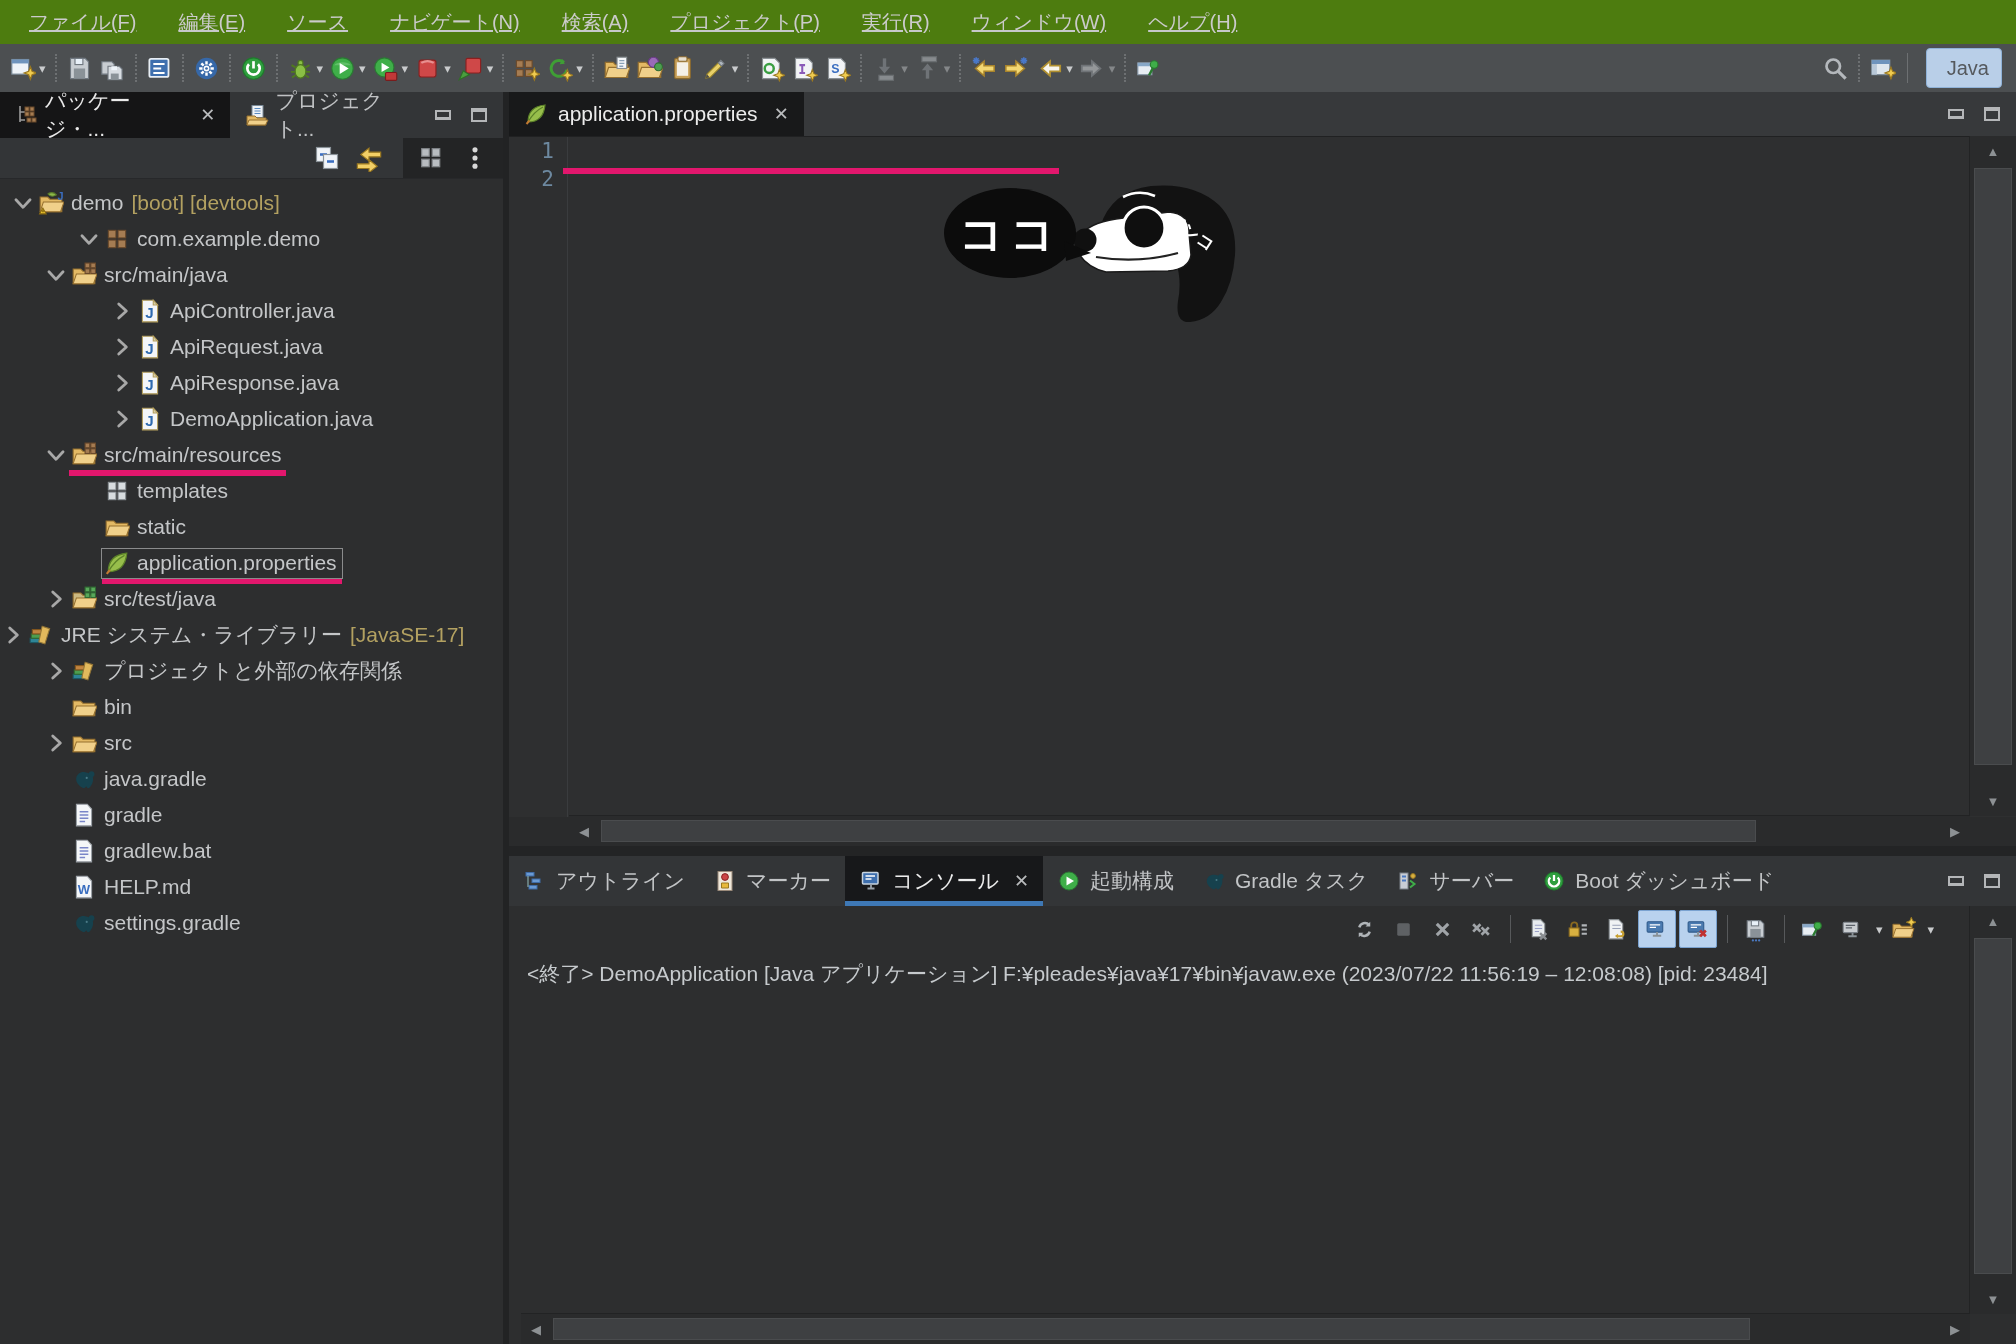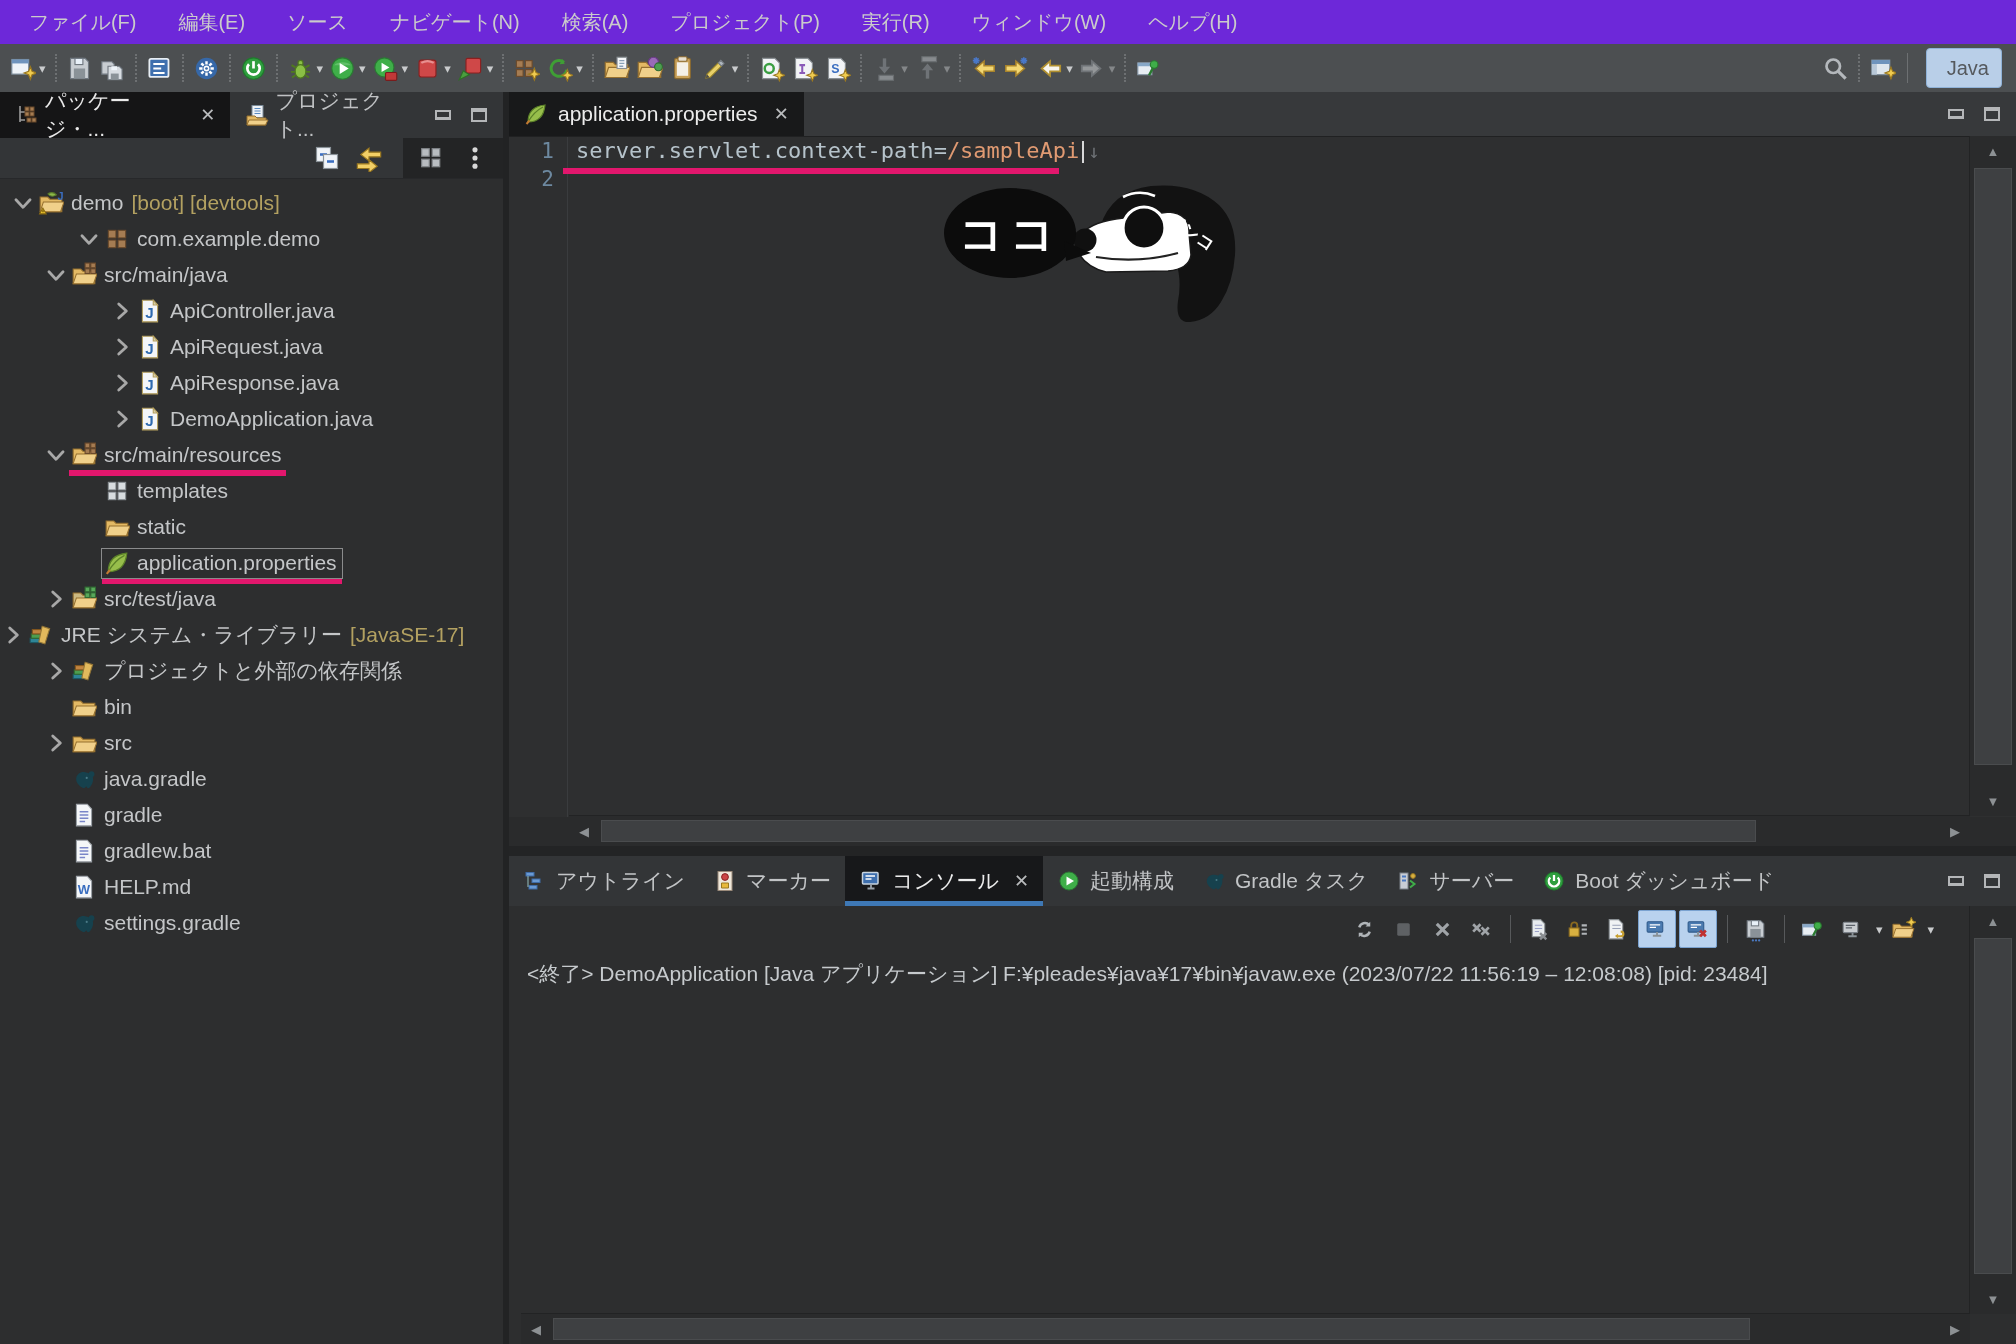--- a/index.html
+++ b/index.html
@@ -1,20 +1,20 @@
 <!DOCTYPE html>
 <html><head>
 <meta charset="utf-8">
 <style>
   html,body{margin:0;padding:0;background:#1c1d1e;}
   #app{position:relative;width:2016px;height:1344px;background:#242526;overflow:hidden;
        font-family:"Liberation Sans",sans-serif;color:#c6c8ca;-webkit-font-smoothing:antialiased;}
   svg{display:block}
   
-  .menubar{position:absolute;left:0;top:0;right:0;height:44px;background:#6d28d9;display:flex;align-items:center;padding-left:8px;}
+  .menubar{position:absolute;left:0;top:0;right:0;height:44px;background:#4d7c0f;display:flex;align-items:center;padding-left:8px;text-decoration:underline;}
   .menu-item{padding:0 21px;font-size:20px;color:#cbcbcb;line-height:44px;cursor:default;}
   
   .toolbar{position:absolute;left:0;top:44px;right:0;height:48px;background:#4c4f51;border-bottom:2px solid #38393b;display:flex;align-items:center;padding:0 6px;}
   .tb-sep{height:28px;border-left:2px dotted #6d7072;margin:0 6px;}
   .tb-btn{height:40px;display:flex;align-items:center;justify-content:center;padding:0 3px;border-radius:3px;}
   .tb-btn .ic{width:27px;height:27px;}
   .tb-btn .ic svg{width:27px;height:27px;}
   .tb-btn.disabled{opacity:.45;}
   .dd{font-size:13px;color:#c9cbcd;margin-left:3px;}
   .tb-right{margin-left:auto;display:flex;align-items:center;padding-right:8px;}
@@ -881,21 +881,20 @@
               <span class="ico-max" style="display:block"></span>
             </span>
           </div>
         </div>
       <div class="editor-body">
         <div class="gutter" id="gutter">
             <div class="lnum">1</div>
             <div class="lnum">2</div>
           </div>
         <div class="code-area" id="code-area">
-            <div class="code-line"><span class="tk-key">server.servlet.context-path</span><span class="tk-op">=</span><span class="tk-val">/sampleApi</span><span class="caret"></span><span class="eol">↓</span></div>
             <div class="code-line"></div>
           </div>
         <div class="pink-underline"></div>
         <div class="annotation" id="annotation">
             <svg viewBox="0 0 310 155" width="310" height="155">
   <g>
     <path d="M162 46 Q173 10 213 5 Q256 1 281 24 Q299 42 297 74 Q295 102 283 121 Q272 139 252 141 Q237 142 240 120 Q244 99 238 81 L230 60 Q198 50 162 46 Z" fill="#121212"></path>
     <path d="M140 57 Q150 42 178 38 L231 31 Q252 33 251 52 L253 74 Q251 88 230 90 L168 91 Q146 86 137 66 Z" fill="#ffffff" stroke="#1a1a1a" stroke-width="1.5"></path>
     <circle cx="147" cy="59" r="11.5" fill="#101010"></circle>
     <path d="M158 76 Q200 83 240 72" fill="none" stroke="#222" stroke-width="2.2"></path>

